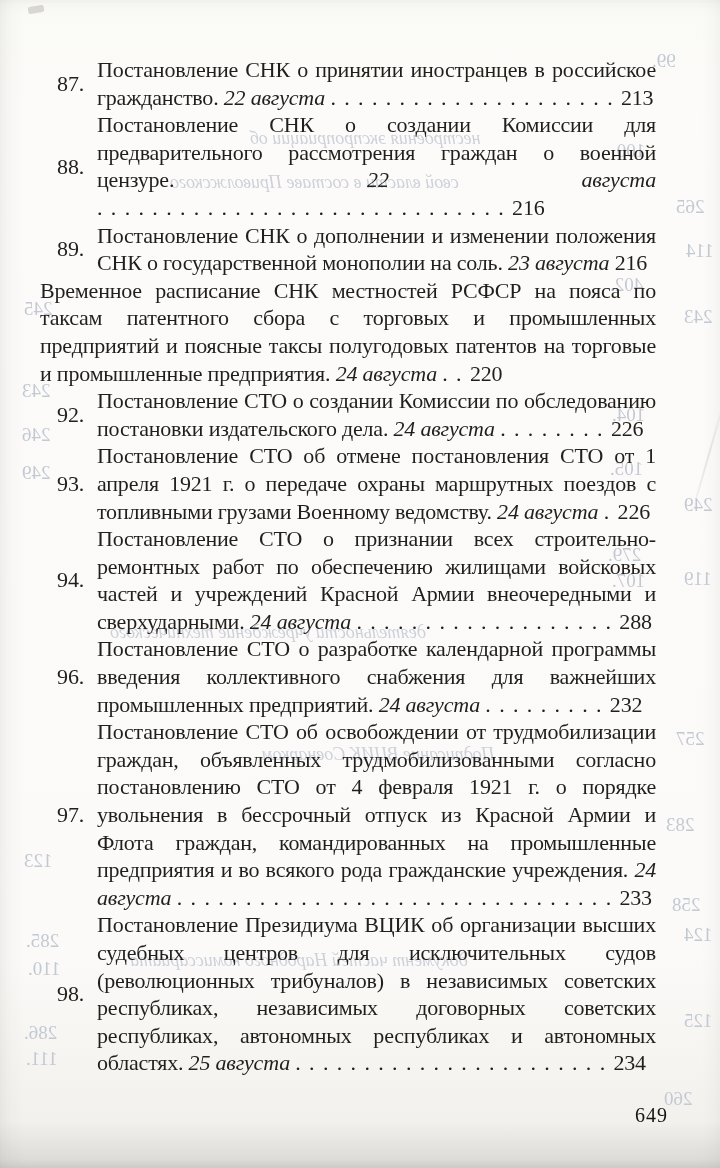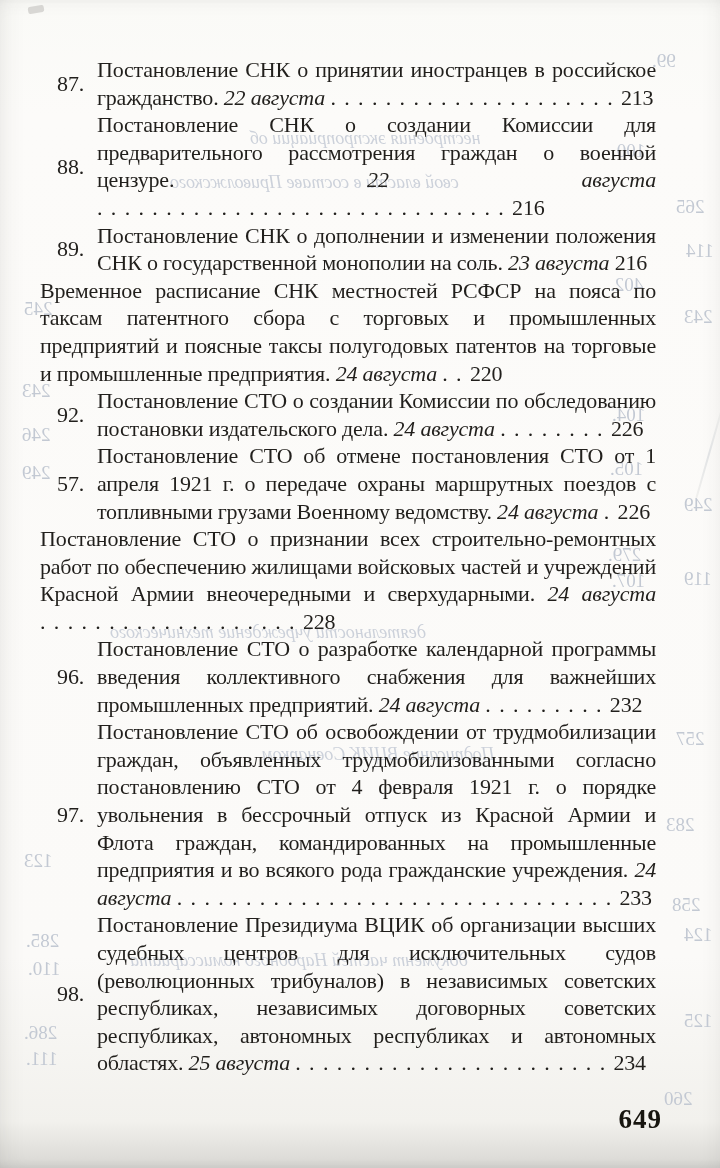--- a/index.html
+++ b/index.html
@@ -16,22 +16,22 @@
     position:absolute;left:40px;top:56px;width:616px;
     font-size:22px;line-height:27.6px;letter-spacing:-0.2px;
   }
   .entry{display:flex;align-items:center;}
   .num{flex:none;width:44px;padding-right:13px;text-align:right;}
   .body{flex:1;text-align:justify;min-width:0;}
   .date{font-style:italic;}
   .dots{letter-spacing:.5px;white-space:normal;}
   .pg{white-space:nowrap;}
   .folio{
-    position:absolute;top:1104px;right:58px;
-    font-size:27px;font-weight:bold;letter-spacing:1px;color:#17150f;
+    position:absolute;top:1104px;right:52px;
+    font-size:20px;font-weight:normal;letter-spacing:1px;color:#17150f;
   }
   .ghost-layer{position:absolute;inset:0;pointer-events:none;}
   .gh{
     position:absolute;transform:scaleX(-1);
     font-size:19px;color:#c3c9d3;filter:blur(.3px);
     font-family:"Liberation Serif","DejaVu Serif",serif;white-space:nowrap;
   }
   .gw{font-style:italic;font-size:18px;color:#ccd1da;filter:blur(.6px);}
   .speck{
     position:absolute;left:28px;top:6px;width:16px;height:7px;
@@ -119,32 +119,33 @@
     </div>
       <div class="entry">
       <div class="num">92.</div>
       <div class="body">
         <span class="txt">Постановление СТО о создании Комиссии по обследованию постановки издательского дела.</span>
         <span class="date">24 августа</span>
         <span class="dots">. . . . . . . . </span><span class="pg">226</span>
       </div>
     </div>
       <div class="entry">
-      <div class="num">57.</div>
+      <div class="num">93.</div>
       <div class="body">
         <span class="txt">Постановление СТО об отмене постановления СТО от 1 апреля 1921 г. о передаче охраны маршрутных поездов с топливными грузами Военному ведомству.</span>
         <span class="date">24 августа</span>
         <span class="dots">. </span><span class="pg">226</span>
       </div>
     </div>
       <div class="entry">
+      <div class="num">94.</div>
       <div class="body">
         <span class="txt">Постановление СТО о признании всех строительно-ремонтных работ по обеспечению жилищами войсковых частей и учреждений Красной Армии внеочередными и сверхударными.</span>
         <span class="date">24 августа</span>
-        <span class="dots">. . . . . . . . . . . . . . . . . . . </span><span class="pg">228</span>
+        <span class="dots">. . . . . . . . . . . . . . . . . . . </span><span class="pg">288</span>
       </div>
     </div>
       <div class="entry">
       <div class="num">96.</div>
       <div class="body">
         <span class="txt">Постановление СТО о разработке календарной программы введения коллективного снабжения для важнейших промышленных предприятий.</span>
         <span class="date">24 августа</span>
         <span class="dots">. . . . . . . . . </span><span class="pg">232</span>
       </div>
     </div>

